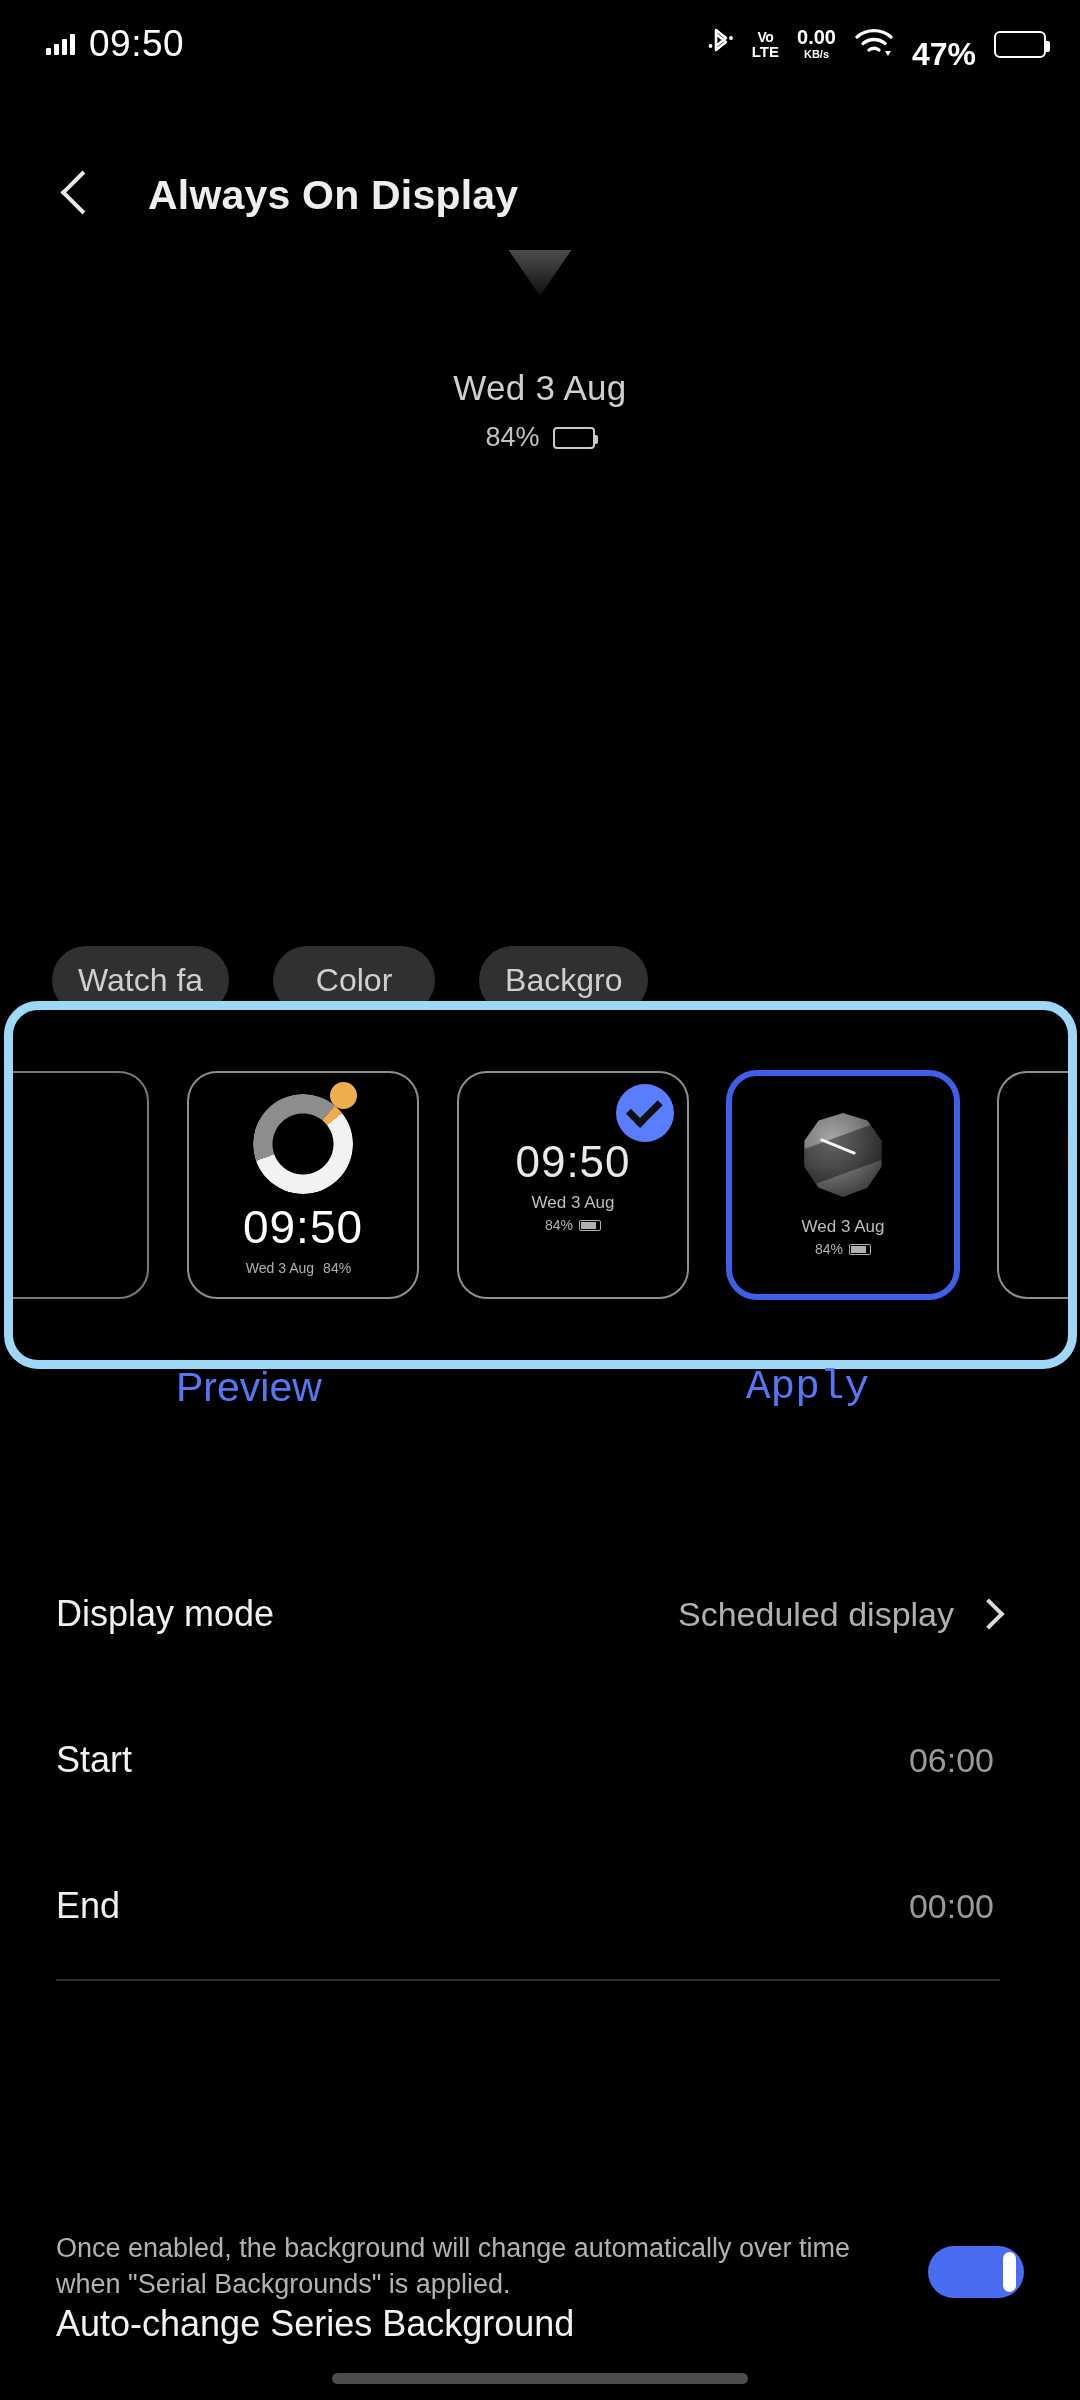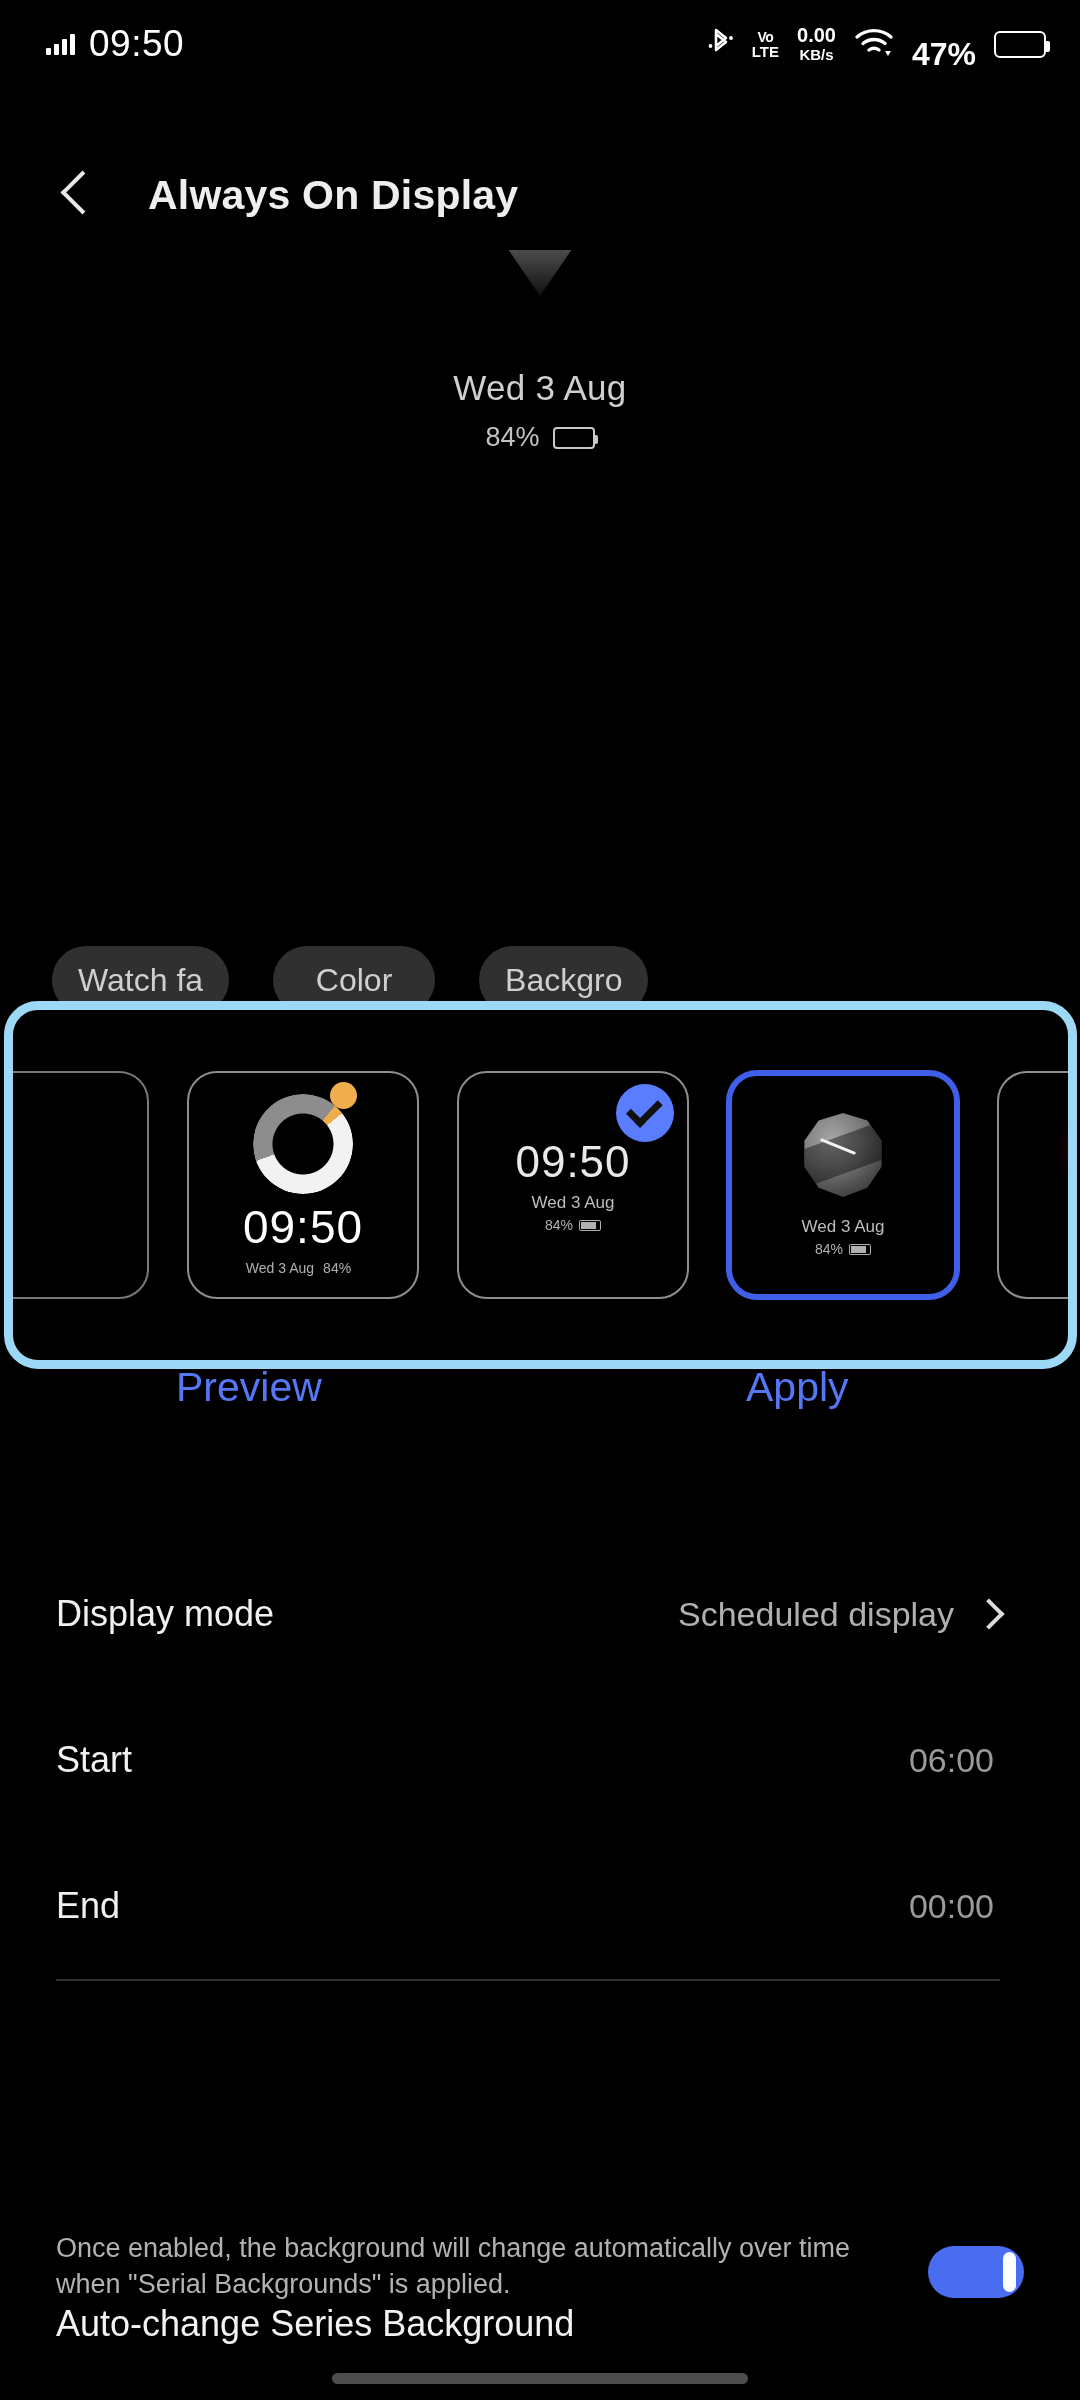--- a/index.html
+++ b/index.html
@@ -24,21 +24,21 @@
   .signal-bars i:nth-child(2){ height:11px; }
   .signal-bars i:nth-child(3){ height:16px; }
   .signal-bars i:nth-child(4){ height:21px; }
   #status-clock{ font-size:37px; font-weight:500; letter-spacing:.5px; }
   .volte-icon{ display:flex; flex-direction:column; align-items:center;
     line-height:1; font-size:15px; font-weight:700; }
   .volte-icon span:first-child{ font-size:14px; letter-spacing:-.5px; }
   .netspeed{ display:flex; flex-direction:column; align-items:center;
     line-height:1.08; font-weight:700; }
   .netspeed .n-val{ font-size:20px; }
-  .netspeed .n-unit{ font-size:15px; }
+  .netspeed .n-unit{ font-size:11px; }
   #battery-percent{ font-size:32px; font-weight:600;margin-top:20px; }
   .batt-shell{
     width:52px; height:27px; border:2.5px solid #fff; border-radius:6px;
     position:relative; padding:2.5px;
   }
   .batt-shell:after{ content:""; position:absolute; right:-6px; top:8px;
     width:4px; height:11px; background:#fff; border-radius:0 2px 2px 0; }
   .batt-fill{ height:100%; background:#fff; border-radius:2px; }
 
   
@@ -369,21 +369,21 @@
         <div class="fc-date">Wed 3 Aug</div>
 
       </div>
     </div>
 
   </div>
 </div>
 
 <div id="action-row">
   <div id="preview-button" style="color: rgb(85, 119, 245);">Preview</div>
-  <div id="apply-button" style="color: rgb(85, 119, 245);">Apply</div>
+  <div id="apply-button" style="color: rgb(85, 119, 245); font-family: Liberation Mono, monospace;">Apply</div>
 </div>
 
 <div id="settings-list">
 
   <div class="setting-row">
     <span class="sr-label">Display mode</span>
     <span class="sr-value">Scheduled display</span>
     <span class="chev"></span>
   </div>
 

